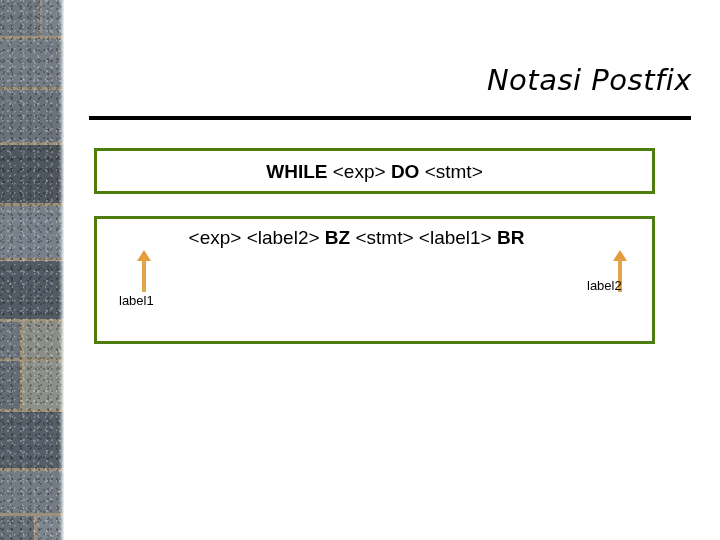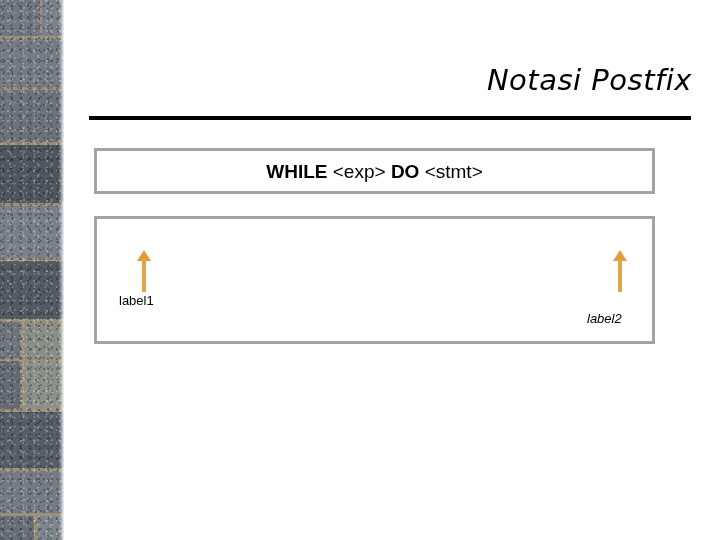--- a/index.html
+++ b/index.html
@@ -90,21 +90,21 @@
     top: 116px;
     width: 602px;
     height: 4px;
     background: #000000;
   }
 
   
   .blue-box {
     position: absolute;
     box-sizing: border-box;
-    border: 3px solid #a3a3a3;
+    border: 3px solid #4d7c0f;
     background: #ffffff;
   }
   #box-source {
     left: 94px;
     top: 148px;
     width: 561px;
     height: 46px;
   }
   #box-target {
     left: 94px;
@@ -157,21 +157,21 @@
 
   
   .label-text {
     position: absolute;
     font-family: "Liberation Sans", sans-serif;
     font-size: 13px;
     color: #000000;
     white-space: nowrap;
   }
   #label1-text { left: 22px; top: 74px; }
-  #label2-text { left: 490px; top: 92px; font-style: italic; }
+  #label2-text { left: 490px; top: 59px; }
 </style>
 </head>
 <body>
 
 <div id="slide">
 
   <div id="stone-strip">
     <div id="mortar"></div>
 
     <div class="sb" style="left:-6px;  top:-4px;  width:46px; height:40px; background:#6f7880;"></div>
@@ -200,20 +200,28 @@
   <div id="box-source" class="blue-box">
     <div id="src-line" class="code-line">
       <span class="kw">WHILE</span>
       <span class="ph">&lt;exp&gt;</span>
       <span class="kw">DO</span>
       <span class="ph">&lt;stmt&gt;</span>
     </div>
   </div>
 
   <div id="box-target" class="blue-box">
+    <div id="tgt-line" class="code-line">
+      <span class="ph">&lt;exp&gt;</span>
+      <span class="ph">&lt;label2&gt;</span>
+      <span class="kw">BZ</span>
+      <span class="ph">&lt;stmt&gt;</span>
+      <span class="ph">&lt;label1&gt;</span>
+      <span class="kw">BR</span>
+    </div>
 
     <div id="arrow-label1" class="arrow-up">
       <div class="head"></div>
       <div class="shaft"></div>
     </div>
     <div id="arrow-label2" class="arrow-up">
       <div class="head"></div>
       <div class="shaft"></div>
     </div>
 

